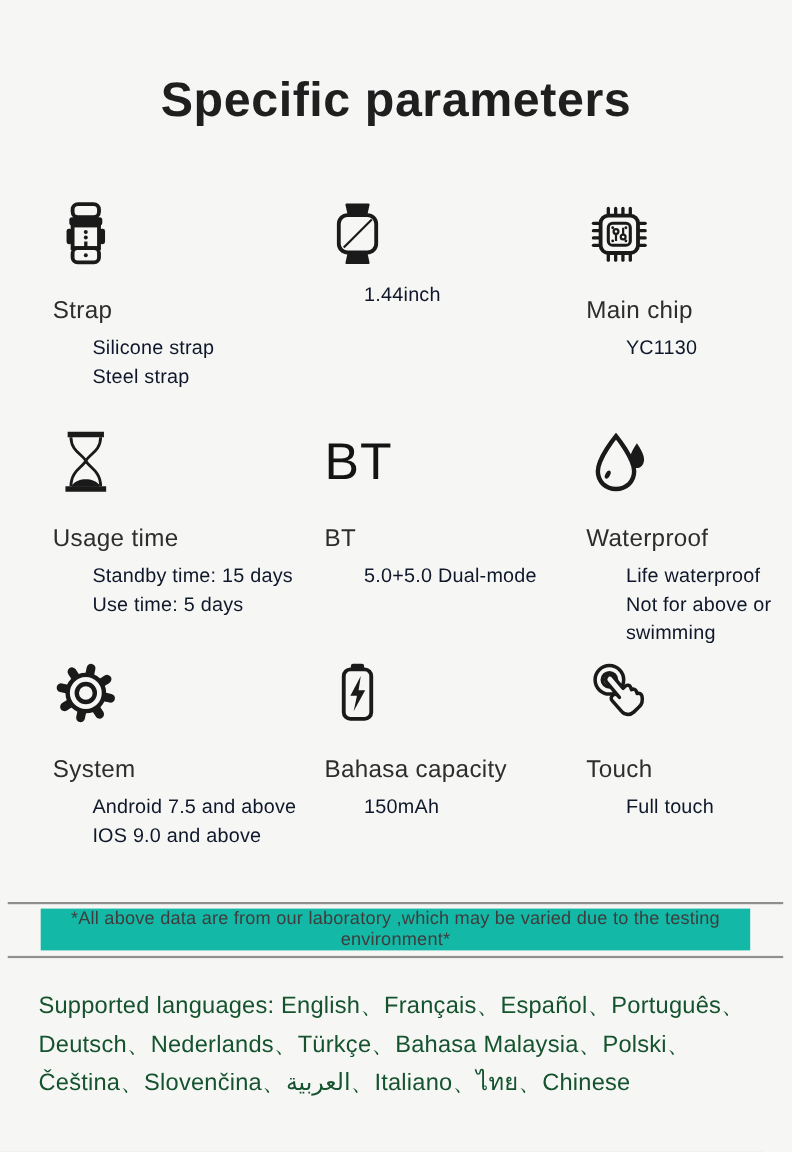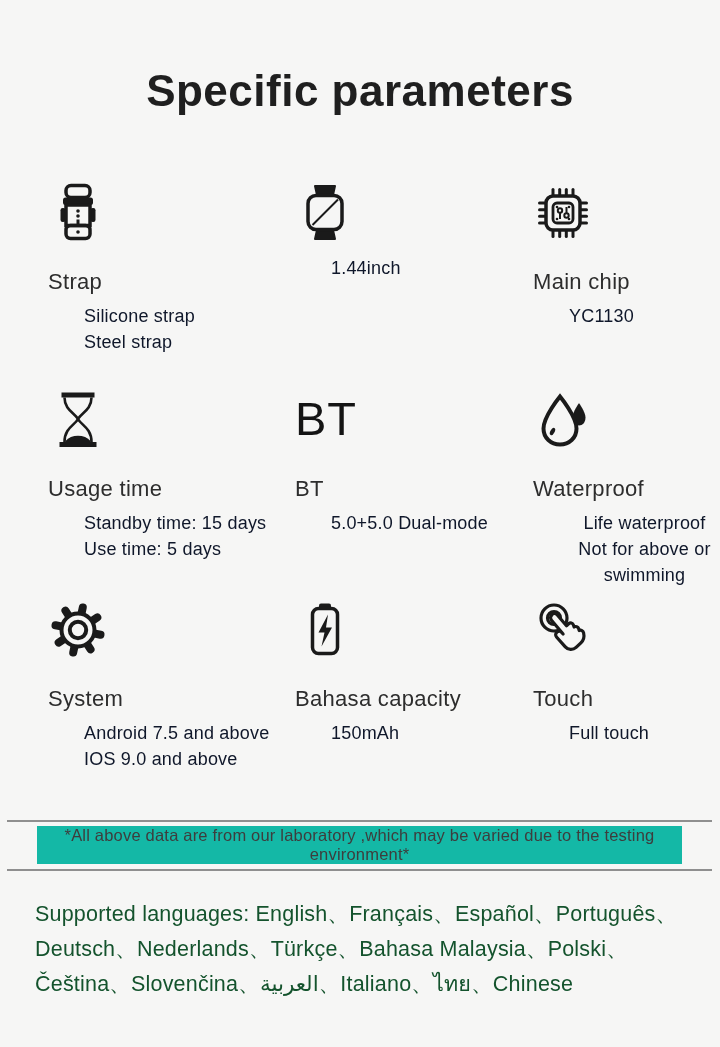--- a/index.html
+++ b/index.html
@@ -23,21 +23,21 @@
   .bt-big{
     font-size:47px;font-weight:400;color:#141414;line-height:58px;letter-spacing:1px;
   }
   .spec-label{
     margin-top:22px;font-size:22px;color:#2d2d2d;letter-spacing:0.3px;
   }
   .spec-details{margin-top:8px;}
   .spec-details span{
     display:block;font-size:18px;line-height:26px;color:#0f172a;letter-spacing:0.2px;margin-left:36px;
   }
-  .spec-details.narrow span{max-width:172px;text-align:center;}
+  .spec-details.narrow span{max-width:172px;}
   .footnote{
     position:absolute;top:820px;left:7px;right:8px;
     border-top:2px solid #8f8f8f;border-bottom:2px solid #8f8f8f;
     padding:4px 30px 5px;box-sizing:border-box;text-align:center;
   }
   .footnote-text{
     display:inline-block;max-width:645px;font-size:16.5px;line-height:19px;
     color:#3d3d3d;background:#14b8a6;letter-spacing:0.2px;
   }
   .languages{

